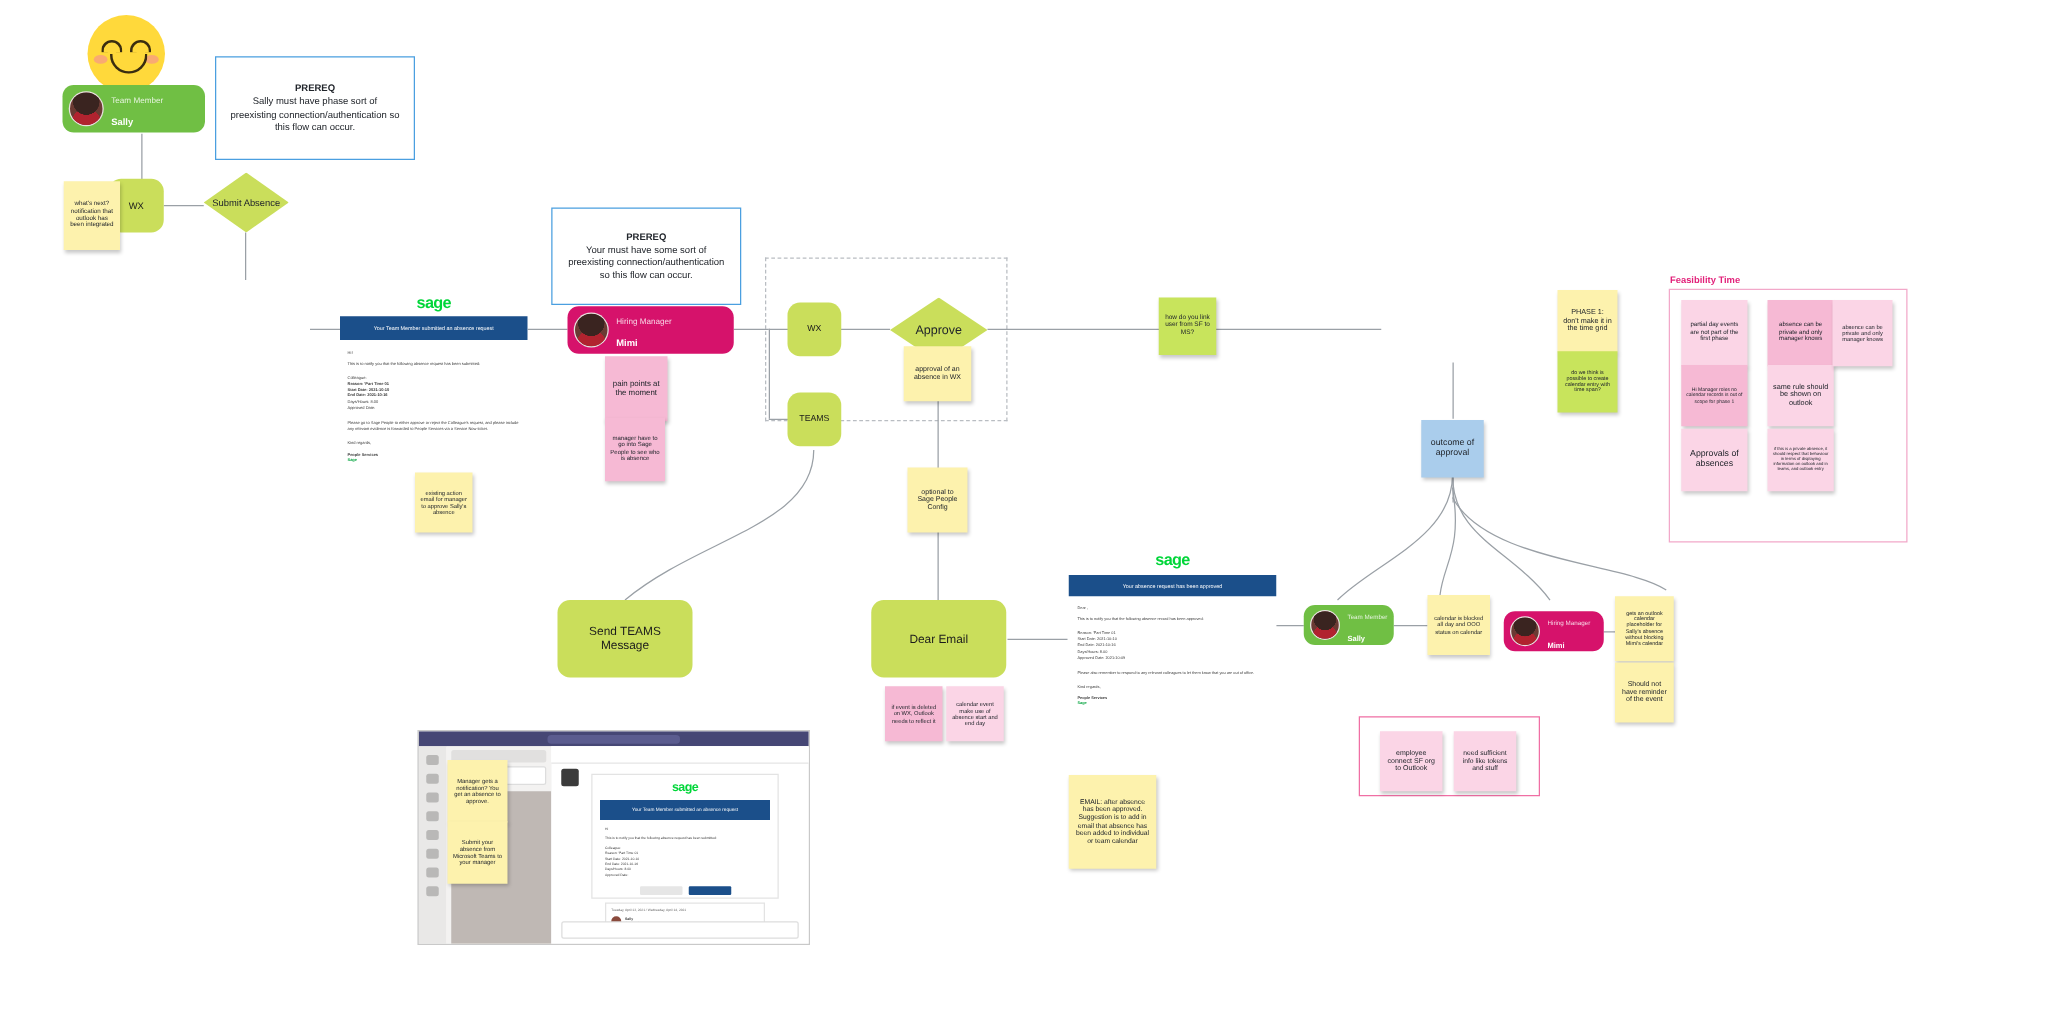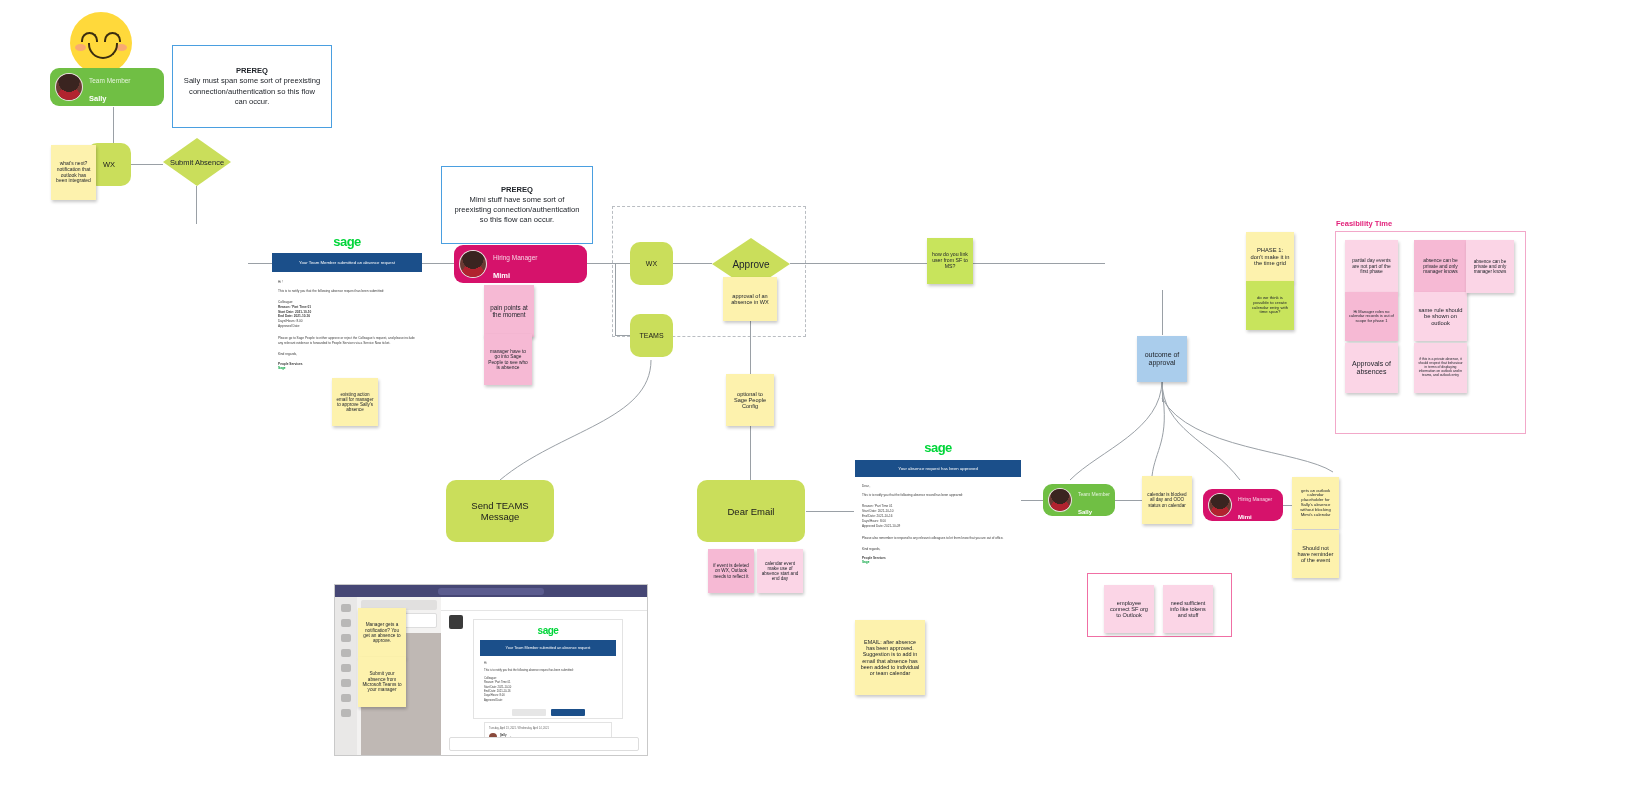--- a/index.html
+++ b/index.html
@@ -148,21 +148,21 @@
         <span class="hair"></span>
       </span>
     <span class="txt">
       <span class="role">Team Member</span><br>
       <span class="nm">Sally</span>
     </span>
   </div>
 
   <div class="n prereq" style="left:172px;top:45px;width:160px;height:83px;font-size:7.6px;line-height:1.35;">
     <span class="t">PREREQ</span>
-    <span>Sally must span some sort of preexisting connection/authentication so this flow can occur.</span>
+    <span>Sally must have phase sort of preexisting connection/authentication so this flow can occur.</span>
   </div>
 
   <div class="n green-box" style="left:87px;top:143px;width:44px;height:43px;font-size:7.5px;">WX</div>
   <div class="n sticky y" style="left:51px;top:145px;width:45px;height:55px;font-size:5px;">what's next? notification that outlook has been integrated</div>
 
   <div class="n diamond" style="left:163px;top:138px;width:68px;height:48px;font-size:7.5px;">Submit Absence</div>
 
 
   <div class="n email" style="left:272px;top:230px;width:150px;height:175px;">
     <div class="logo" style="font-size:13px;margin:4px 0 4px;">sage</div>
@@ -181,21 +181,21 @@
       <div style="margin-top:7px;line-height:1.5;">Please go to Sage People to either approve or reject the Colleague's request, and please include any relevant evidence is forwarded to People Services via a Service Now ticket.</div>
       <div style="margin-top:7px;">Kind regards,</div>
       <div style="margin-top:6px;font-weight:bold;">People Services</div>
       <div style="color:#00a33c;font-weight:bold;">Sage</div>
     </div>
   </div>
   <div class="n sticky y" style="left:332px;top:378px;width:46px;height:48px;font-size:4.6px;">existing action email for manager to approve Sally's absence</div>
 
   <div class="n prereq" style="left:441px;top:166px;width:152px;height:78px;font-size:7.6px;line-height:1.35;">
     <span class="t">PREREQ</span>
-    <span>Mimi stuff have some sort of preexisting connection/authentication so this flow can occur.</span>
+    <span>Your must have some sort of preexisting connection/authentication so this flow can occur.</span>
   </div>
   <div class="n persona pink" style="left:454px;top:245px;width:133px;height:38px;">
     <span class="av">
         <span class="hair"></span>
       </span>
     <span class="txt">
       <span class="role">Hiring Manager</span><br>
       <span class="nm">Mimi</span>
     </span>
   </div>

